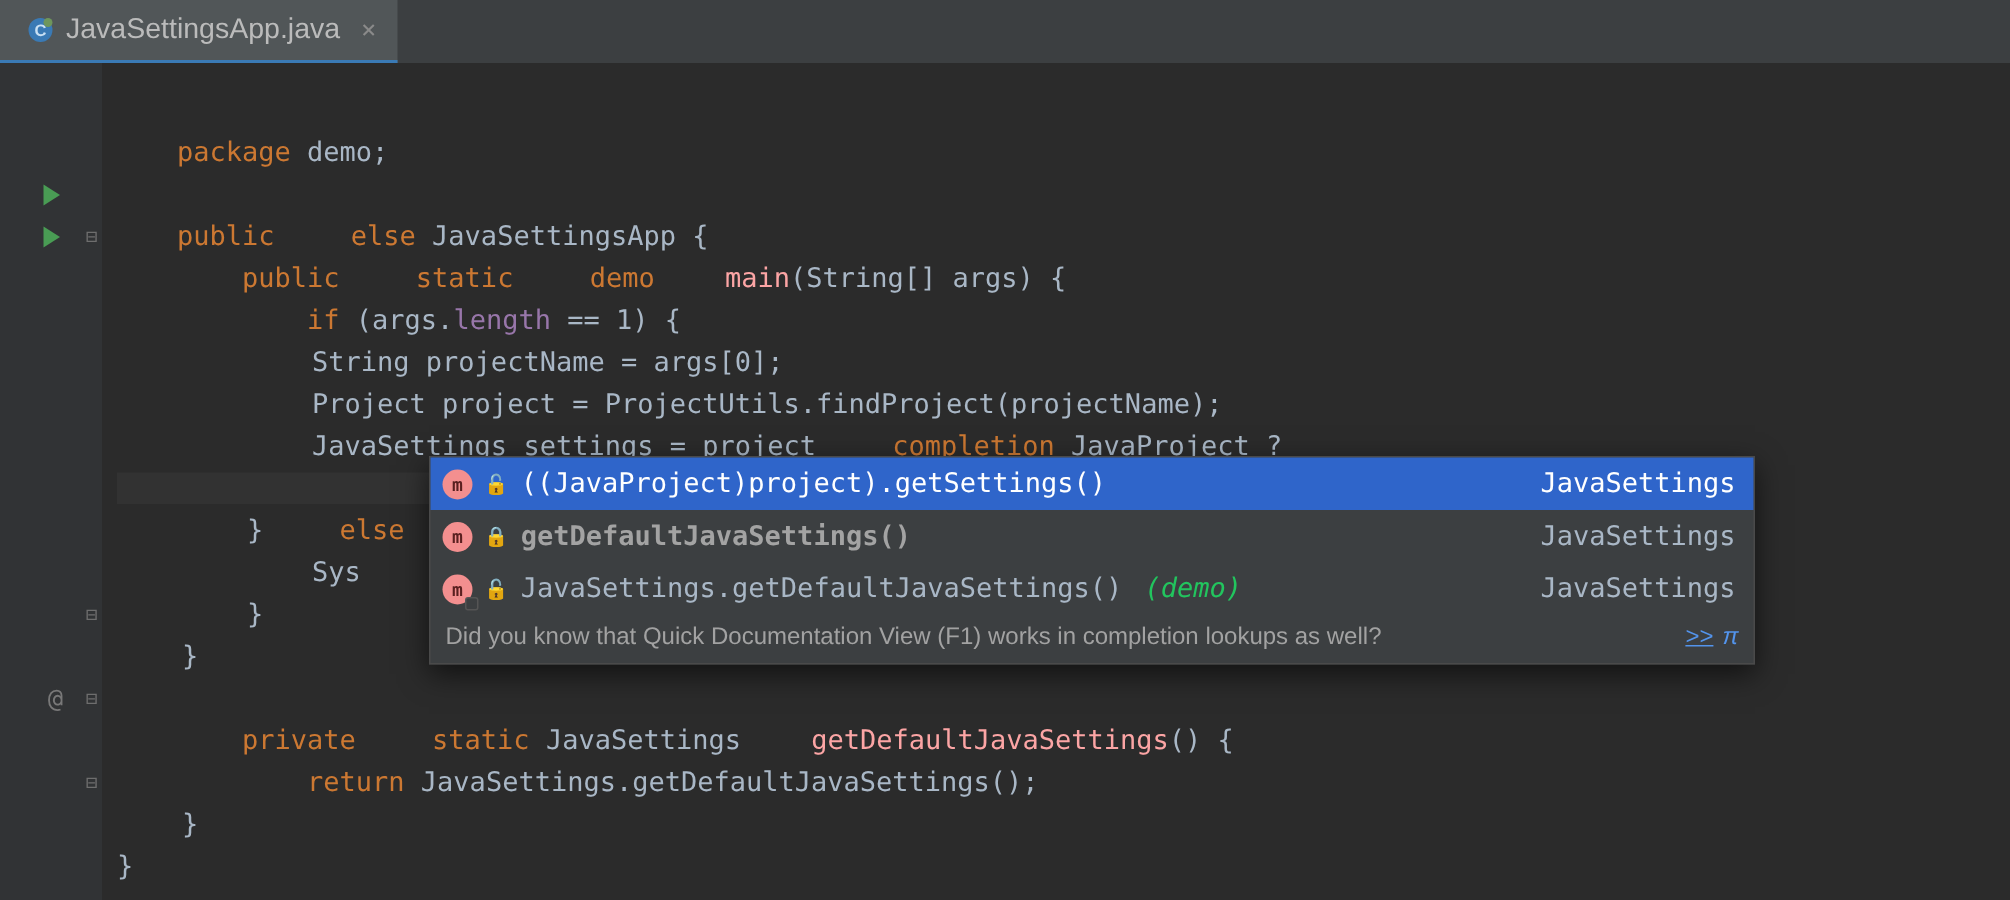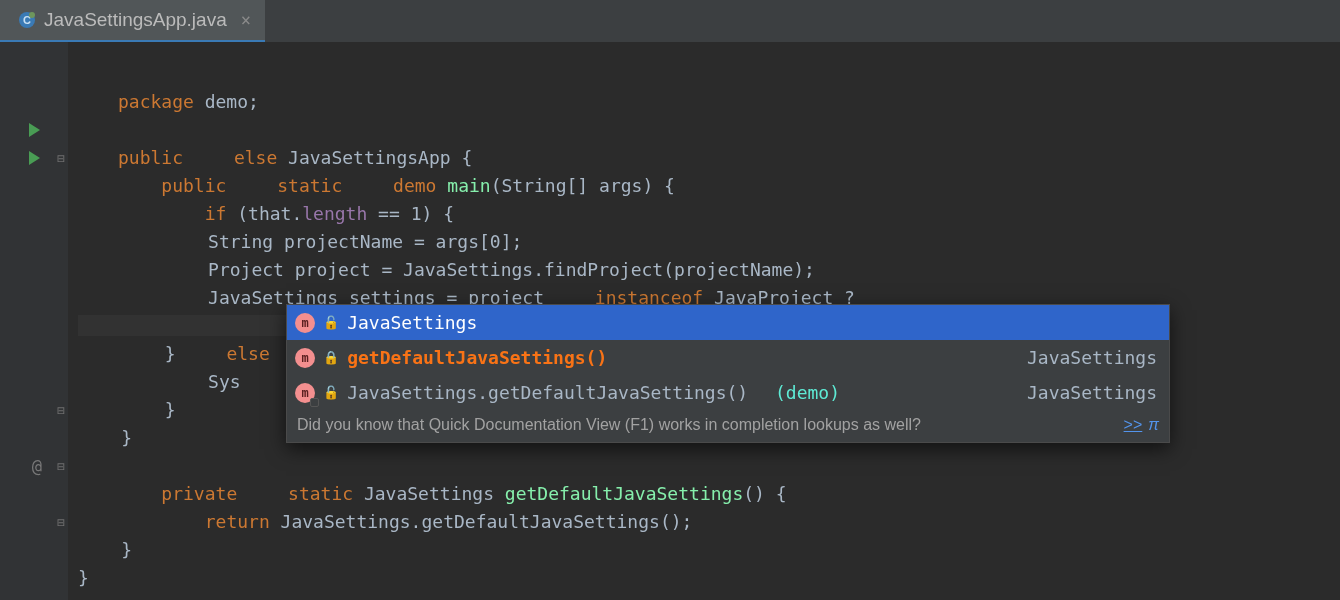--- a/index.html
+++ b/index.html
@@ -83,21 +83,21 @@
   margin-right: 18px;
 }
 .code {
   flex: 1;
   padding: 18px 0 0 10px;
   line-height: 28px;
   white-space: pre;
   position: relative;
 }
 .kw { color: #cc7832; margin-left: 40px; }
-.method { color: #86efac; }
+.method { color: #fca5a5; margin-left: 36px; }
 .field { color: #9876aa; }
 .italic { }
 .caret-line {
   background: #323232;
 }
 .caret {
   display: inline-block;
   width: 2px; height: 22px;
   background: #bbbbbb;
   vertical-align: -4px;
@@ -116,21 +116,21 @@
   display: flex;
   align-items: center;
   height: 35px;
   padding: 0 12px 0 8px;
   gap: 8px;
 }
 .popup-item.selected { background: #2f65ca; color: #fff; }
 .popup-item .sig { flex: 1; }
 .popup-item .ret { color: #a9b7c6; }
 .popup-item.selected .ret { color: #fff; }
-.popup-item .hint { color: #5eead4; margin-left: 16px; }
+.popup-item .hint { color: #22c55e; margin-left: 4px; font-style: italic; }
 .m-badge {
   width: 20px; height: 20px; border-radius: 50%;
   background: #f38f8f;
   display: inline-flex; align-items: center; justify-content: center;
   font-size: 12px; font-weight: bold; color: #5a2020;
   position: relative;
 }
 .m-badge .impl {
   position:absolute; right:-4px; bottom:-4px;
   width:9px; height:9px; border-radius:2px;
@@ -141,21 +141,21 @@
 .popup-hint {
   padding: 6px 10px 8px 10px;
   font-size: 16px;
   color: #a2a2a2;
   font-family: -apple-system, 'Segoe UI', sans-serif;
   display: flex;
   align-items: flex-start;
 }
 .popup-hint .link { color: #5394ec; text-decoration: underline; margin-left: auto; margin-right: 6px; }
 .popup-hint .pi { color: #5394ec; font-style: italic; }
-.bold { font-weight: bold; color: #f97316; }
+.bold { font-weight: bold; color: #a3a3a3; }
 </style>
 </head>
 <body>
 
 <div class="tab-bar">
   <div class="tab">
     <span class="tab-icon">
       <svg width="18" height="18" viewBox="0 0 18 18">
           <circle cx="9" cy="9" r="8" fill="#3a7ab5"></circle>
           <text x="9" y="13" text-anchor="middle" font-size="11" fill="#c8e0f4" font-family="sans-serif" font-weight="bold">C</text>
@@ -199,40 +199,41 @@
         <span class="fold">⊟</span>
       </div>
     <div class="gutter-row"></div>
   </div>
 
   <div class="code">
 <span class="kw">package</span><span> demo;</span>
 
 <span class="kw">public</span> <span class="kw">else</span><span> JavaSettingsApp {</span>
     <span class="kw">public</span> <span class="kw">static</span> <span class="kw">demo</span> <span class="method">main</span><span>(String[] args) {</span>
-        <span class="kw">if</span><span> (that.</span><span class="field">length</span><span> == 1) {</span>
+        <span class="kw">if</span><span> (args.</span><span class="field">length</span><span> == 1) {</span>
 <span>            String projectName = args[0];</span>
-<span>            Project project = JavaSettings.</span><span class="italic">findProject</span><span>(projectName);</span>
-<span>            JavaSettings settings = project </span><span class="kw">instanceof</span><span> JavaProject ?</span>
+<span>            Project project = ProjectUtils.</span><span class="italic">findProject</span><span>(projectName);</span>
+<span>            JavaSettings settings = project </span><span class="kw">completion</span><span> JavaProject ?</span>
 <span class="caret-line"><span>                    </span><span class="caret"></span><span> : </span><span class="italic">getDefaultJavaSettings</span><span>();</span></span>
 <span>        } </span><span class="kw">else</span><span> </span>
 <span>            Sys</span>
 <span>        }</span>
 <span>    }</span>
 
     <span class="kw">private</span> <span class="kw">static</span><span> JavaSettings </span><span class="method">getDefaultJavaSettings</span><span>() {</span>
         <span class="kw">return</span><span> JavaSettings.</span><span class="italic">getDefaultJavaSettings</span><span>();</span>
 <span>    }</span>
 <span>}</span>
   </div>
 
   <div class="popup">
     <div class="popup-item selected">
       <span class="m-badge">m</span>
       <span class="unlock">🔓</span>
+      <span class="sig">((JavaProject)project).getSettings()</span>
       <span class="ret">JavaSettings</span>
     </div>
     <div class="popup-item">
       <span class="m-badge">m</span>
       <span class="lock">🔒</span>
       <span class="sig bold">getDefaultJavaSettings()</span>
       <span class="ret">JavaSettings</span>
     </div>
     <div class="popup-item">
       <span class="m-badge">m<span class="impl"></span></span>

